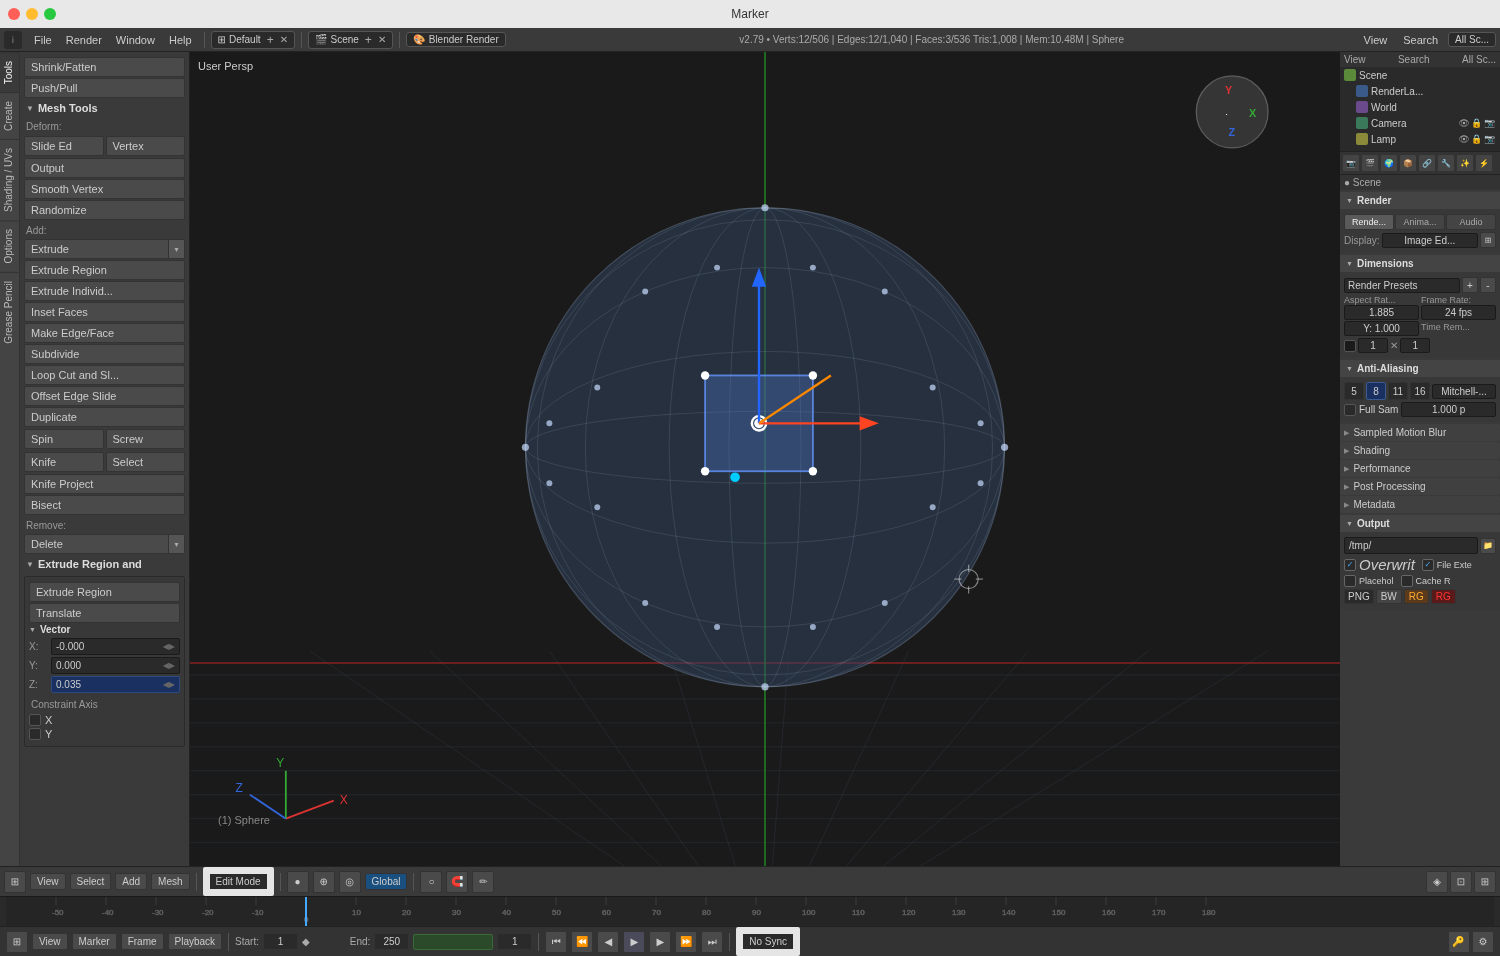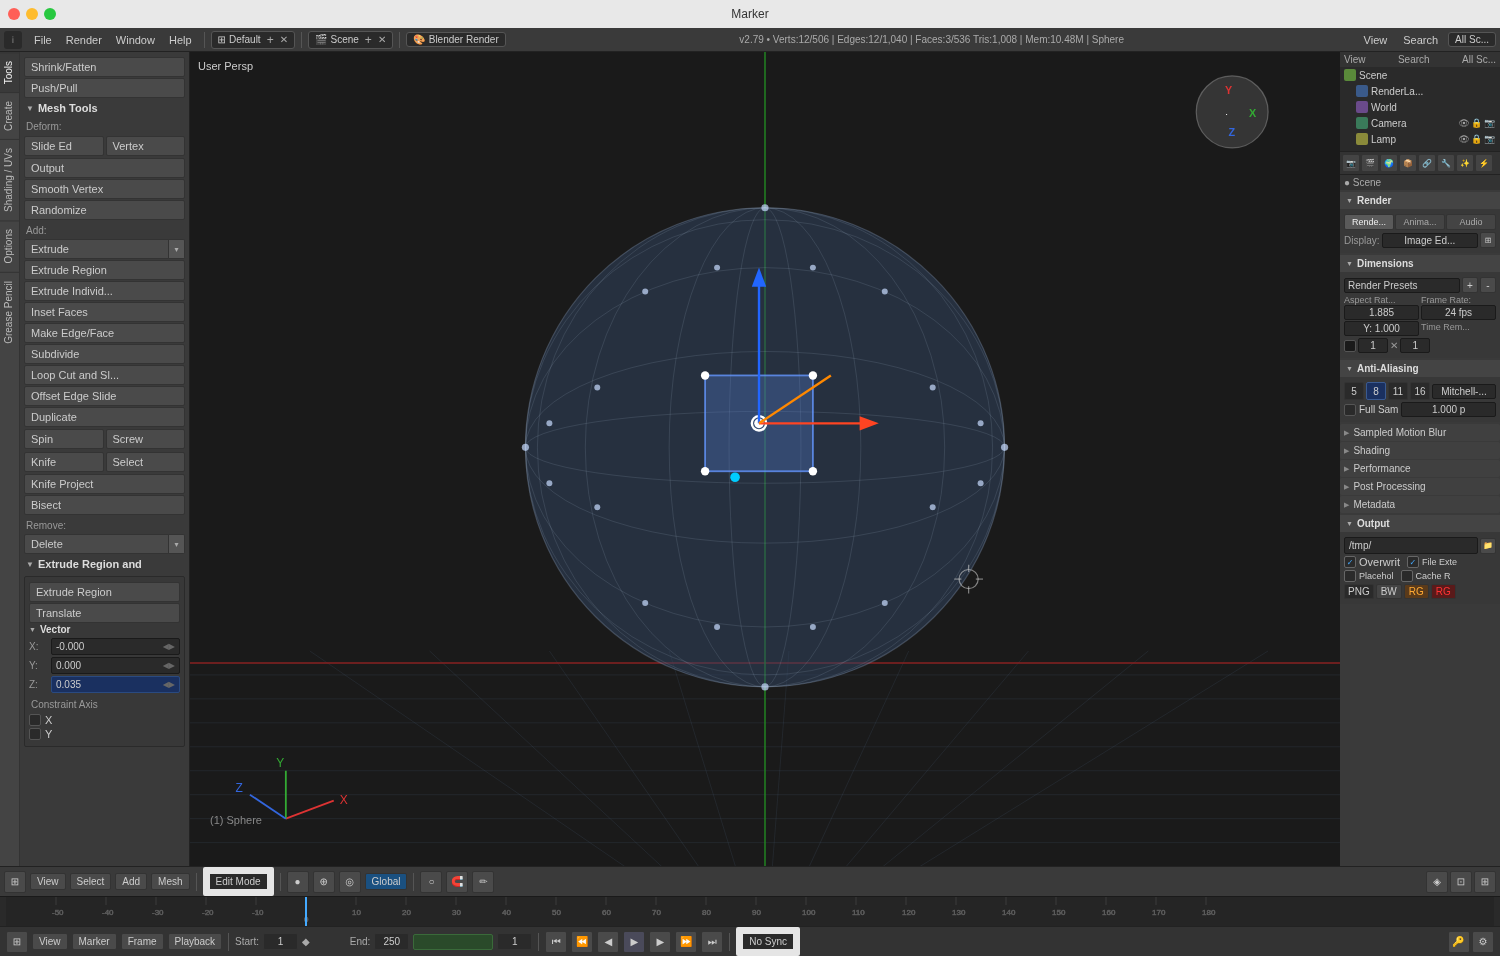--- a/index.html
+++ b/index.html
@@ -875,21 +875,21 @@
 
       <g transform="translate(650, 440)">
         <circle cx="0" cy="0" r="8" fill="none" stroke="rgba(200,200,200,0.6)" stroke-width="1"></circle>
         <line x1="-12" y1="0" x2="-6" y2="0" stroke="rgba(200,200,200,0.6)" stroke-width="1"></line>
         <line x1="6" y1="0" x2="12" y2="0" stroke="rgba(200,200,200,0.6)" stroke-width="1"></line>
         <line x1="0" y1="-12" x2="0" y2="-6" stroke="rgba(200,200,200,0.6)" stroke-width="1"></line>
         <line x1="0" y1="6" x2="0" y2="12" stroke="rgba(200,200,200,0.6)" stroke-width="1"></line>
       </g>
     </svg>
 
-    <div class="viewport-bottom-info" style="left:20px; transform:none; bottom:40px;">(1) Sphere</div>
+    <div class="viewport-bottom-info" style="left:28px; transform:none; bottom:40px;">(1) Sphere</div>
   </div>
 
   <div style="display:flex; flex-direction:column; width:160px; flex-shrink:0;">
 
     <div class="outliner">
       <div class="outliner-header">
         <span>View</span>
         <span>Search</span>
         <span>All Sc...</span>
       </div>
@@ -1047,21 +1047,21 @@
           <span>Output</span>
         </div>
         <div class="right-prop-body">
           <div class="output-path">
             <div class="output-path-field">/tmp/</div>
             <div class="icon-btn" style="width:16px; height:16px; font-size:8px;">📁</div>
           </div>
 
           <div style="display:flex; gap:3px; align-items:center; margin:2px 0;">
             <div class="checkbox-inline checked"></div>
-            <span style="font-size:11px; color:#ccc;">Overwrit</span>
+            <span style="font-size:15px; color:#ccc;font-style:italic;">Overwrit</span>
             <div class="checkbox-inline checked" style="margin-left:4px;"></div>
             <span style="font-size:9px; color:#ccc;">File Exte</span>
           </div>
           <div style="display:flex; gap:3px; align-items:center; margin:2px 0;">
             <div class="checkbox-inline"></div>
             <span style="font-size:9px; color:#ccc;">Placehol</span>
             <div class="checkbox-inline" style="margin-left:4px;"></div>
             <span style="font-size:9px; color:#ccc;">Cache R</span>
           </div>
 

